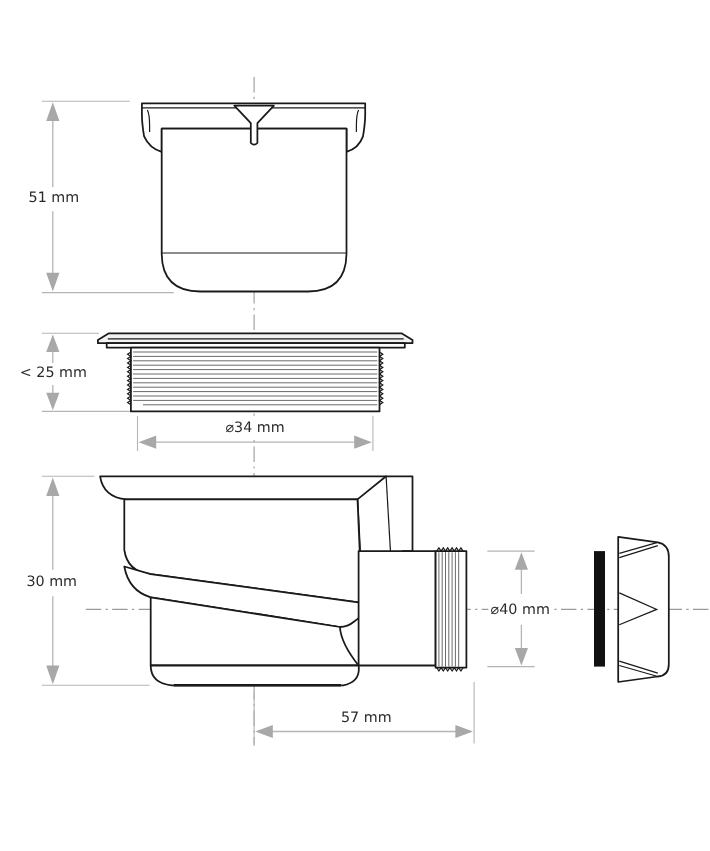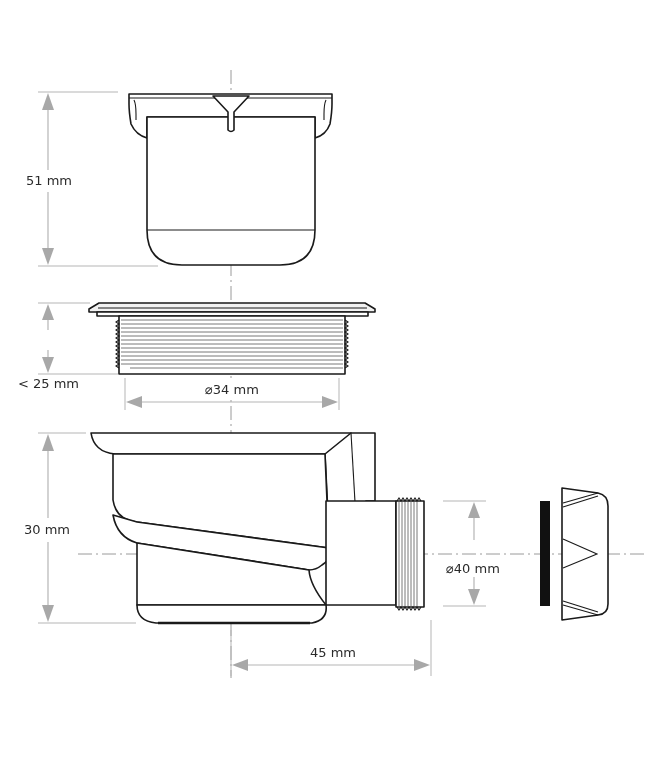--- a/index.html
+++ b/index.html
@@ -146,17 +146,17 @@
   <g>
     <line class="ext" x1="231" y1="630" x2="231" y2="676"></line>
     <line class="ext" x1="431" y1="620" x2="431" y2="676"></line>
     <line class="dim" x1="238" y1="665" x2="424" y2="665"></line>
     <polygon class="arrow" points="232,665 248,659 248,671"></polygon>
     <polygon class="arrow" points="430,665 414,659 414,671"></polygon>
   </g>
 </svg>
 
 <span class="label" style="left:24px; top:173px;">51 mm</span>
-<span class="label" style="left:16px; top:332px;margin-top:44px;">&lt; 25 mm</span>
+<span class="label" style="left:16px; top:332px;">&lt; 25 mm</span>
 <span class="label" style="left:203px; top:382px;">⌀34 mm</span>
 <span class="label" style="left:22px; top:522px;">30 mm</span>
-<span class="label" style="left:444px; top:547px;margin-top:14px;">⌀40 mm</span>
-<span class="label" style="left:308px; top:645px;">45 mm</span>
+<span class="label" style="left:444px; top:547px;">⌀40 mm</span>
+<span class="label" style="left:308px; top:645px;">57 mm</span>
 
 </body></html>

